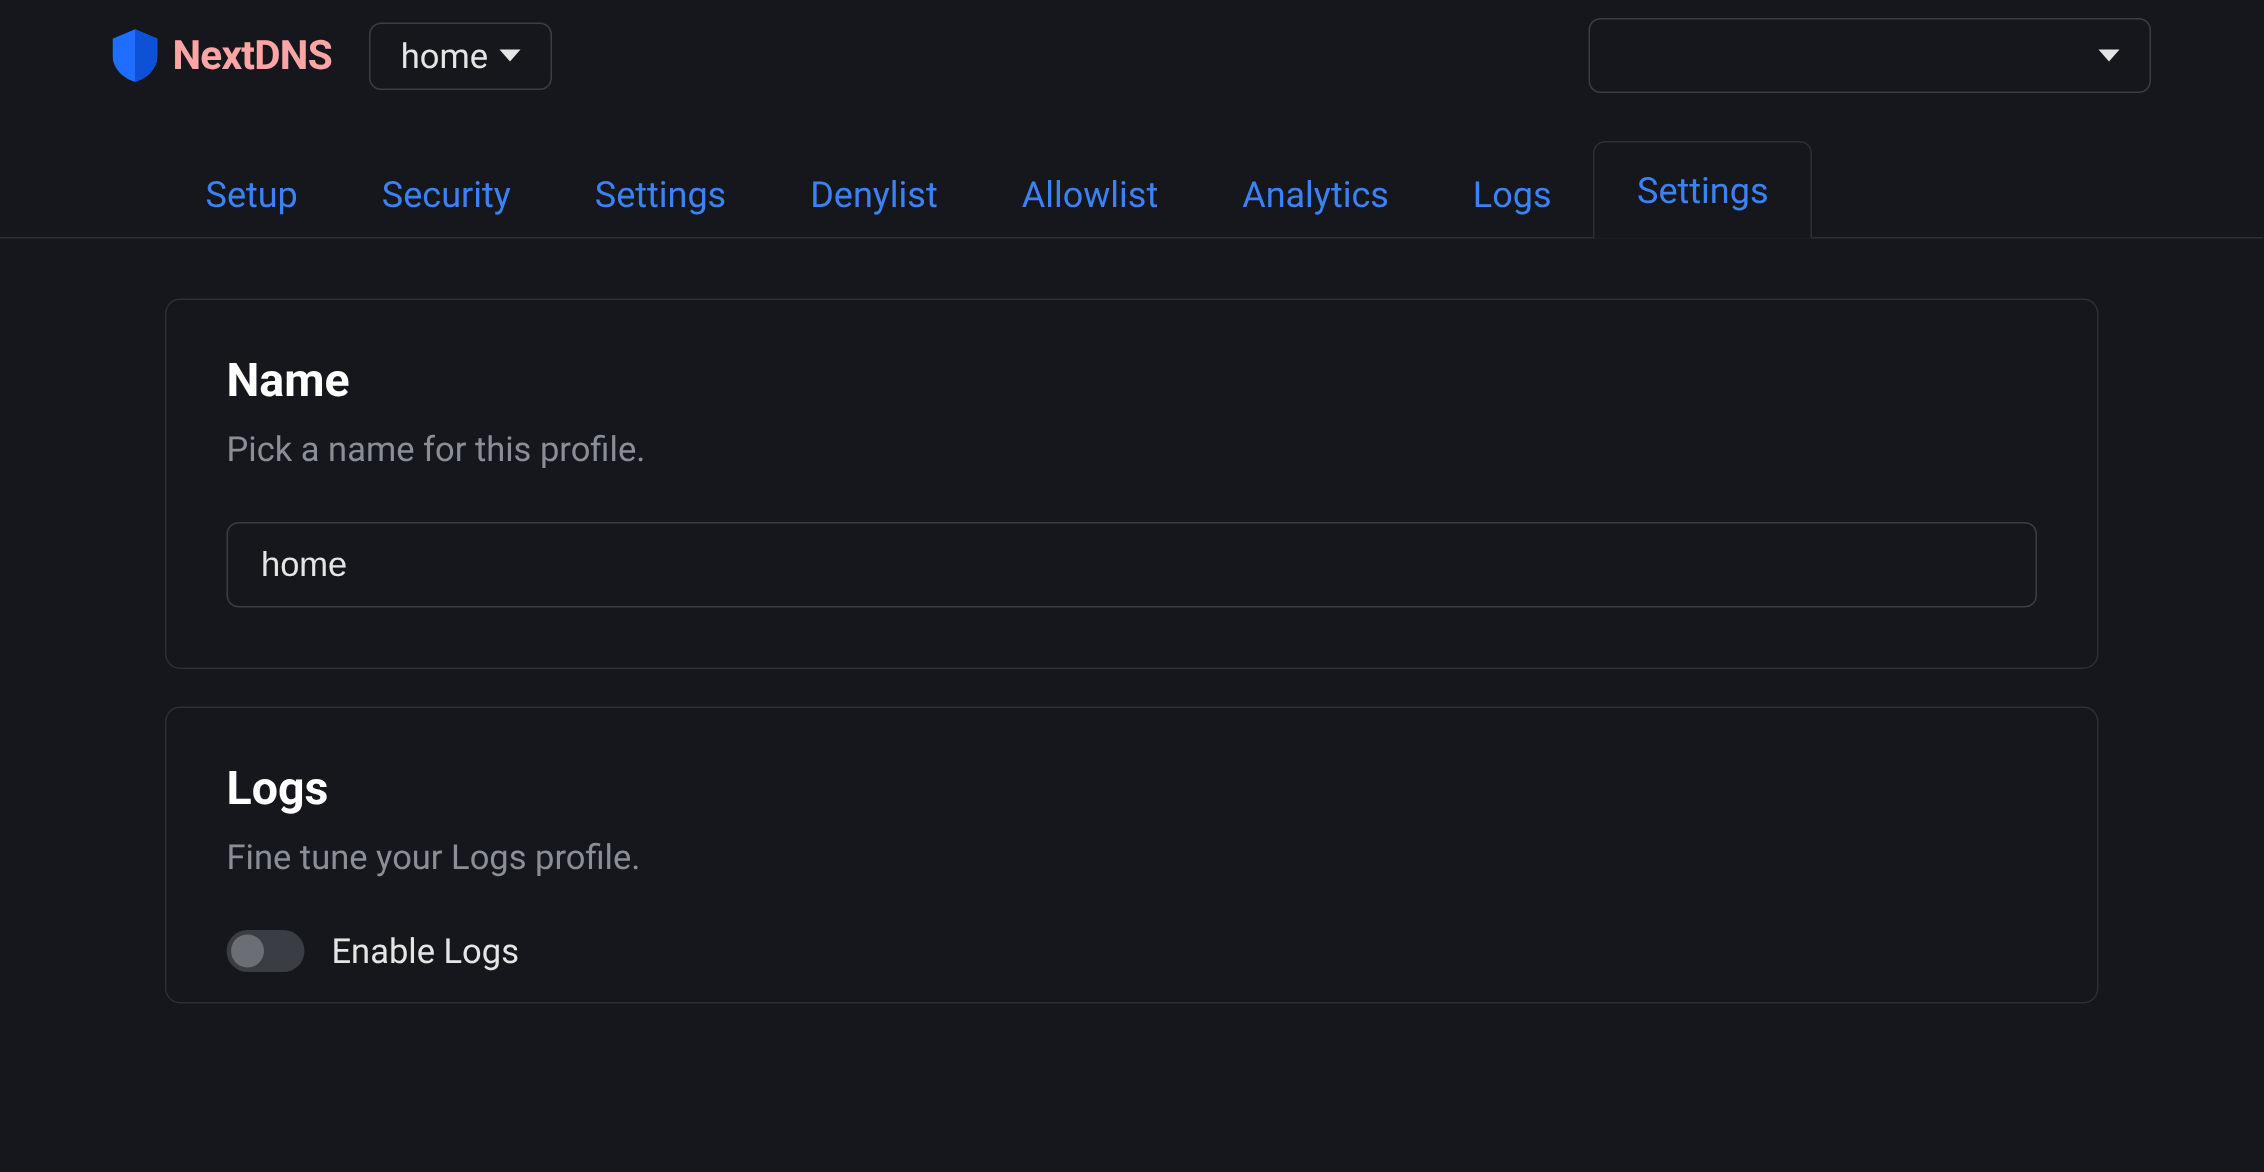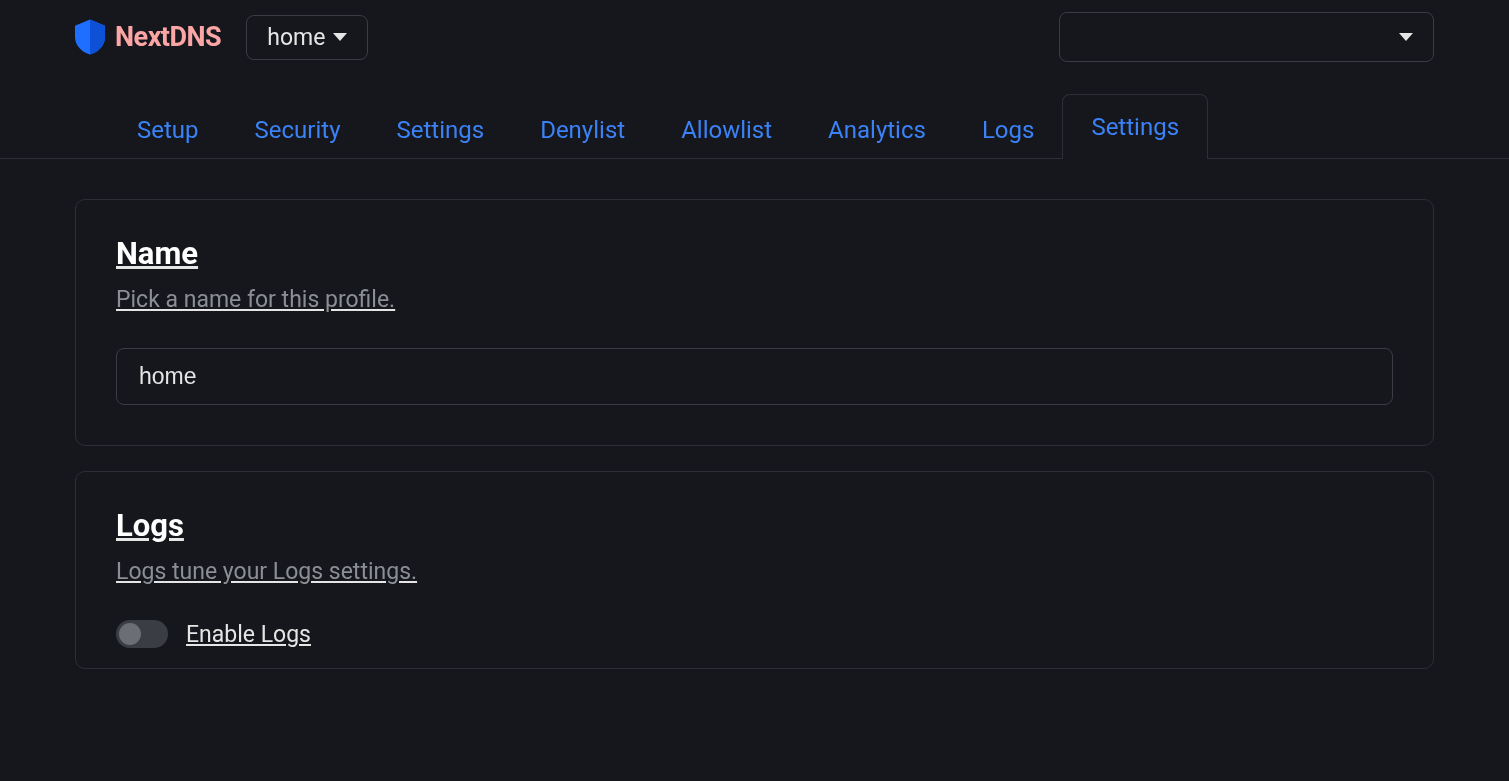--- a/index.html
+++ b/index.html
@@ -86,22 +86,21 @@
       color: #3b82f6;
       border: 1px solid #2c2f36;
       border-bottom: none;
       border-top-left-radius: 8px;
       border-top-right-radius: 8px;
       background: #15171c;
       margin-bottom: -1px;
       padding: 18px 28px;
     }
     .content {
-      padding: 40px 75px;
-      text-decoration: underline;
+      padding: 40px 110px;
     }
     .card {
       border: 1px solid #2c2f36;
       border-radius: 10px;
       padding: 35px 40px 40px 40px;
       margin-bottom: 25px;
     }
     .card h2 {
       font-size: 31px;
       font-weight: 700;
@@ -186,21 +185,21 @@
 <div class="content">
 
   <div class="card">
     <h2>Name</h2>
     <p class="card-desc">Pick a name for this profile.</p>
     <input class="text-input" type="text" value="home" style="">
   </div>
 
   <div class="card" style="padding-bottom:20px;">
     <h2>Logs</h2>
-    <p class="card-desc">Logs tune your Logs settings.</p>
+    <p class="card-desc">Fine tune your Logs profile.</p>
     <div class="toggle-row">
       <div class="toggle">
         <div class="toggle-knob"></div>
       </div>
       <span class="toggle-label">Enable Logs</span>
     </div>
   </div>
 
 </div>
 

